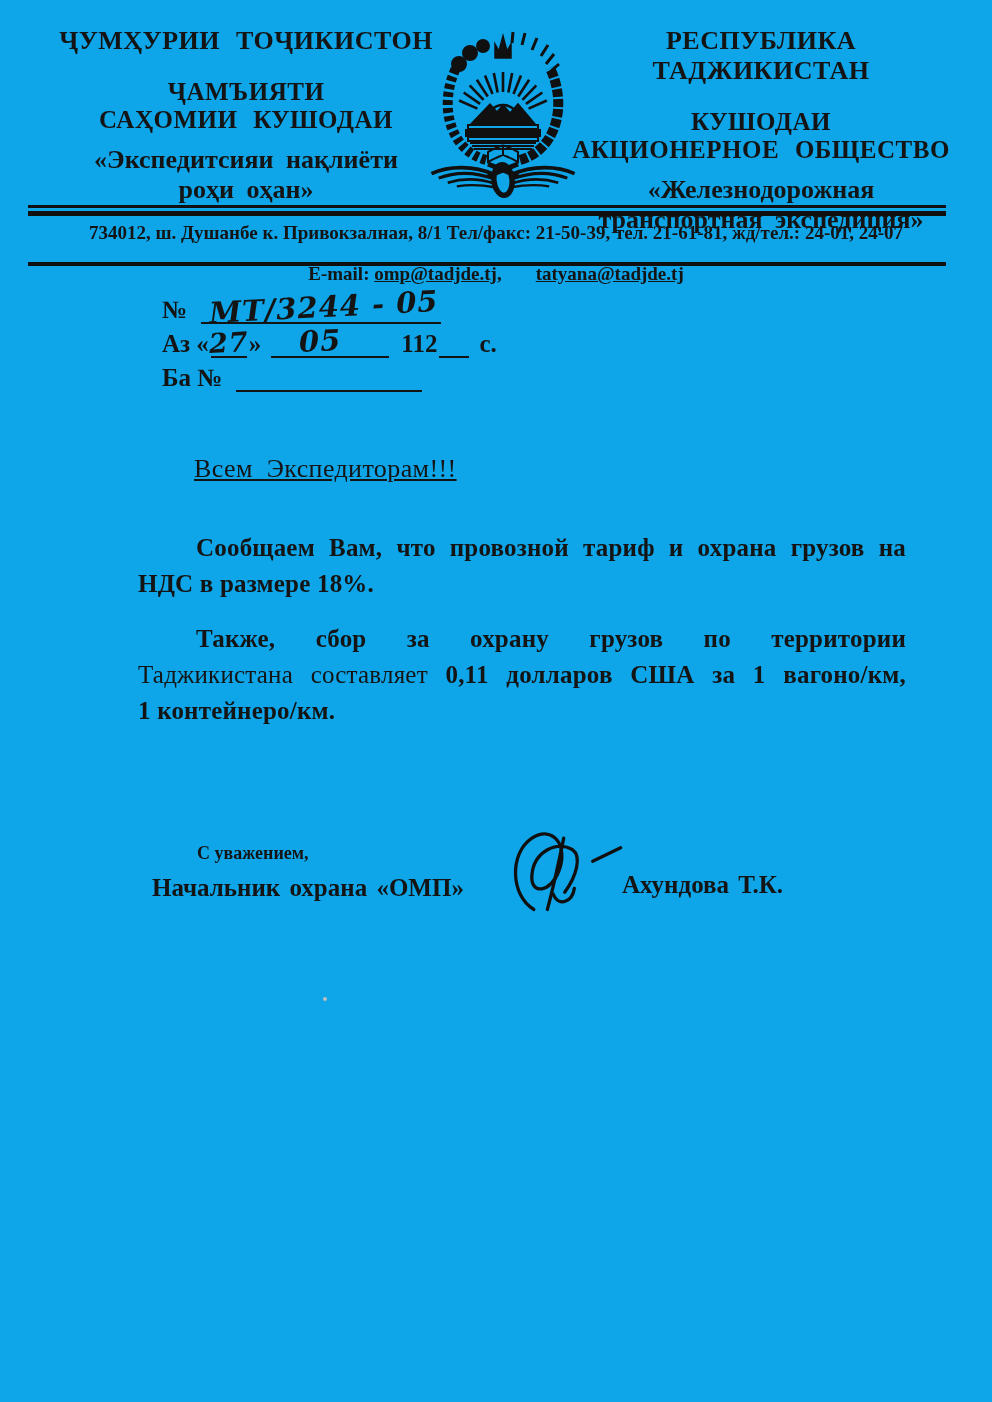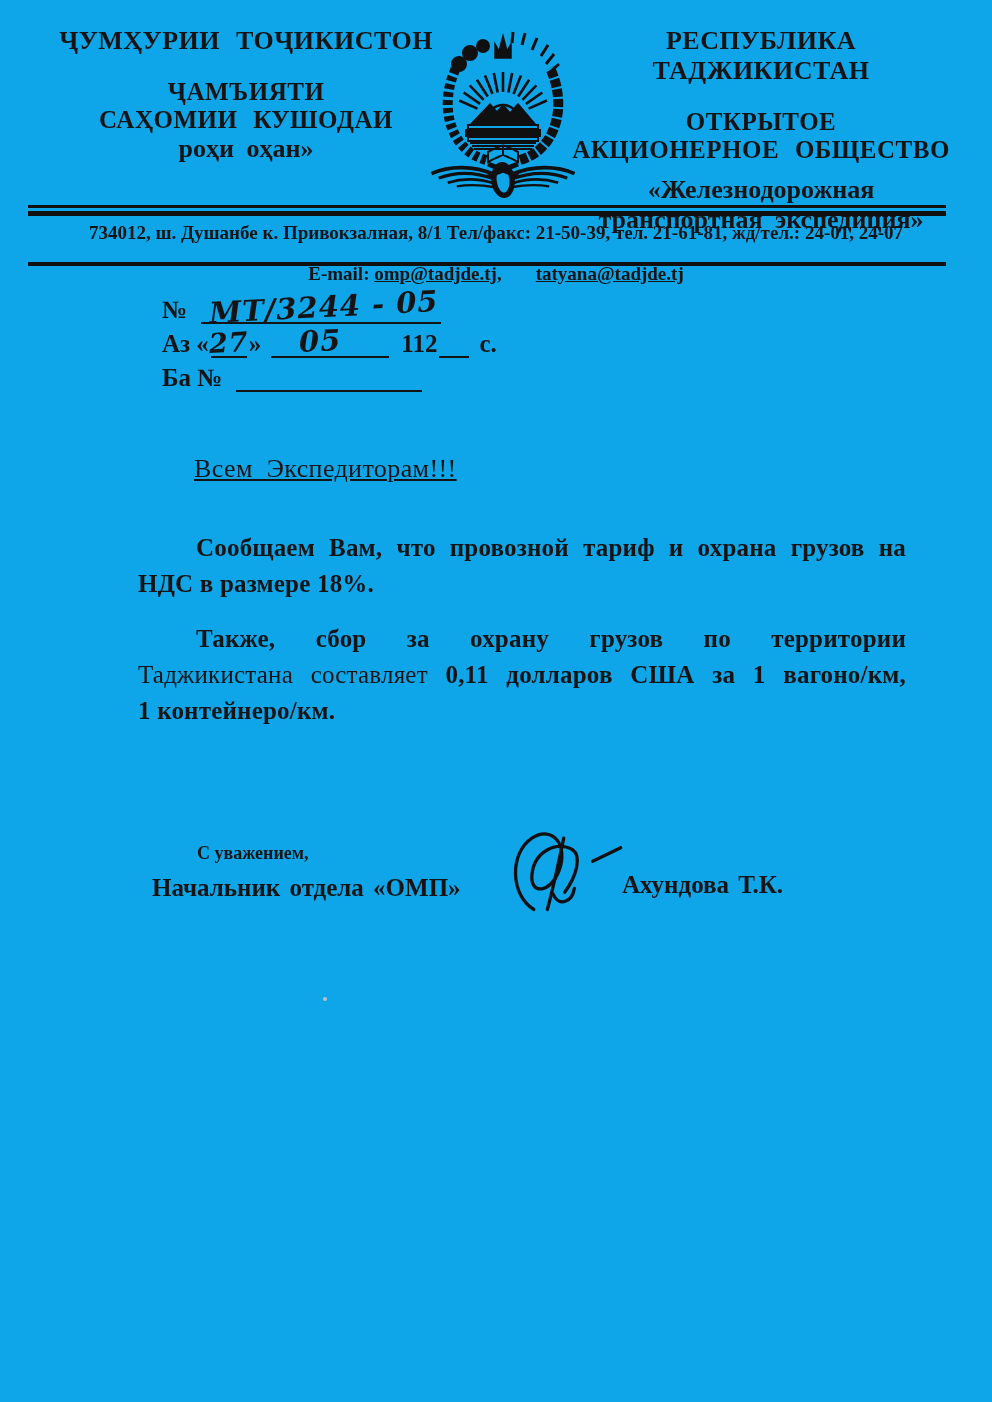--- a/index.html
+++ b/index.html
@@ -69,26 +69,27 @@
 </style>
 </head>
 <body>
 
 <div class="page">
 
   <div class="hdr hdr-left">
     <div class="l1">ҶУМҲУРИИ ТОҶИКИСТОН</div>
     <div class="l2">ҶАМЪИЯТИ</div>
     <div class="l3">САҲОМИИ КУШОДАИ</div>
+    <div class="l4">«Экспедитсияи нақлиёти</div>
     <div class="l5">роҳи оҳан»</div>
   </div>
 
   <div class="hdr hdr-right">
     <div class="l1">РЕСПУБЛИКА ТАДЖИКИСТАН</div>
-    <div class="l2">ОТКРЫТОЕ</div>
+    <div class="l2">КУШОДАИ</div>
     <div class="l3">АКЦИОНЕРНОЕ ОБЩЕСТВО</div>
     <div class="l4">«Железнодорожная</div>
     <div class="l5">транспортная экспедиция»</div>
   </div>
 
   <div class="emblem">
     <svg width="154" height="168" viewBox="0 0 154 168">
       <g stroke="#101010" fill="none" stroke-width="2">
 
         <path d="M60 136 C24 126 12 82 30 44" stroke-width="10" stroke-dasharray="5 3"></path>
@@ -195,21 +196,21 @@
         <div class="line"><span class="seg bold">НДС в размере 18%.</span></div>
       </div>
       <div class="para">
         <div class="line justify indent"><span class="seg">Также, сбор за охрану грузов по территории</span></div>
         <div class="line justify"><span class="seg">Таджикистана составляет </span><span class="seg bold">0,11 долларов США за 1 вагоно/км,</span></div>
         <div class="line"><span class="seg bold">1 контейнеро/км.</span></div>
       </div>
     </div>
 
   <div class="sig-closing">С уважением,</div>
-  <div class="sig-title">Начальник отдела «ОМП»</div>
+  <div class="sig-title">Начальник охрана «ОМП»</div>
   <div class="sig-mark">
     <svg width="135" height="98" viewBox="0 0 140 100">
       <g stroke="#101010" fill="none" stroke-width="3.4" stroke-linecap="round">
         <path d="M32 92 C8 78 6 34 30 18 C52 4 68 26 58 52 C50 74 28 78 30 56 C32 32 56 20 72 30 C82 37 76 58 64 74"></path>
         <path d="M63 18 C58 42 52 70 46 92"></path>
         <path d="M52 76 C58 90 72 84 74 70"></path>
         <path d="M93 42 L122 28"></path>
       </g>
     </svg>
   </div>

